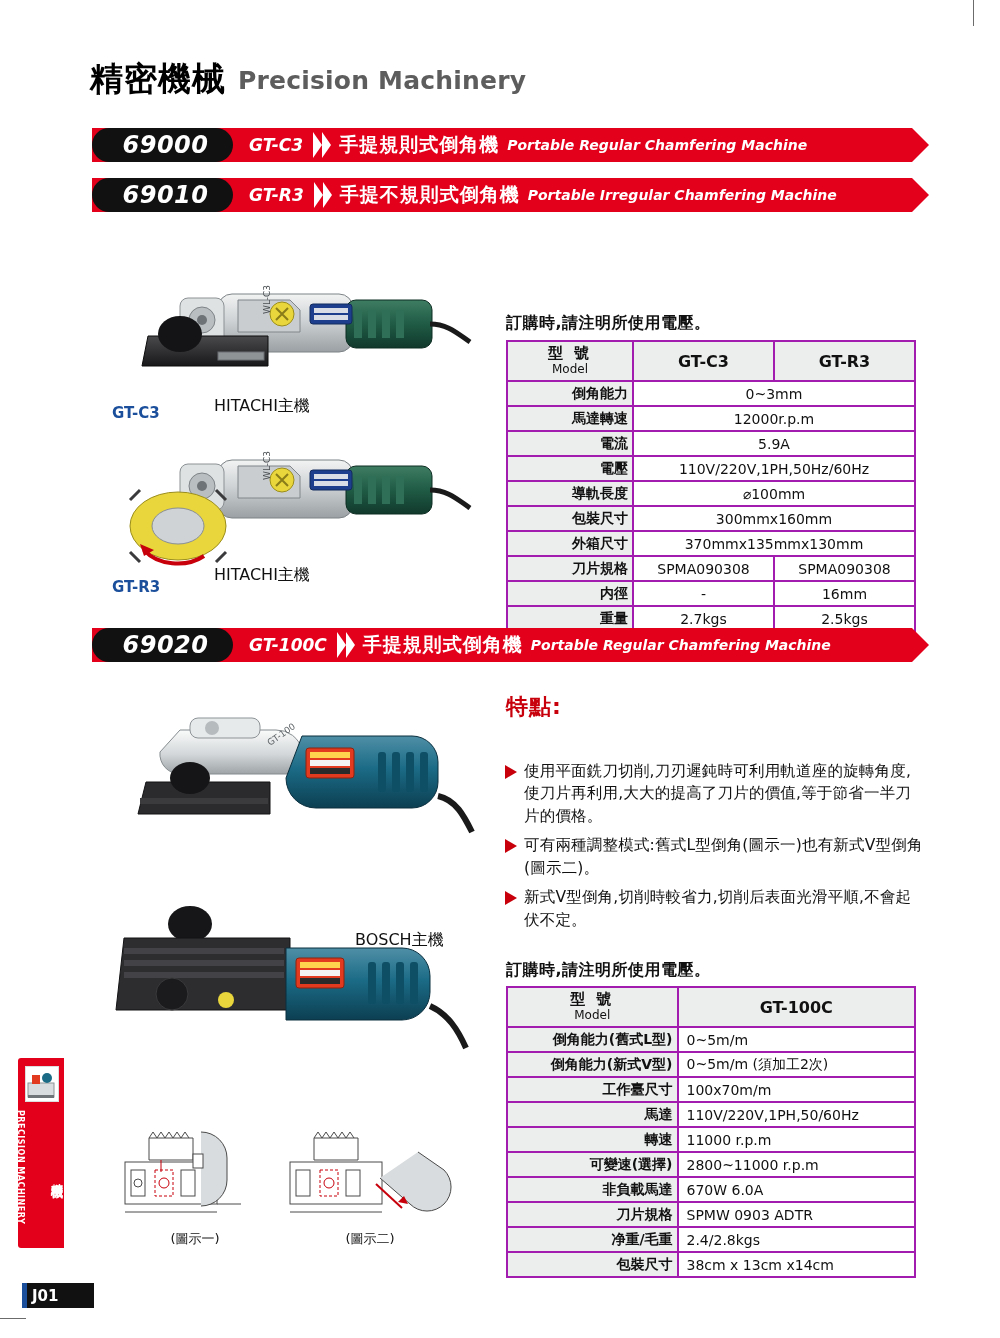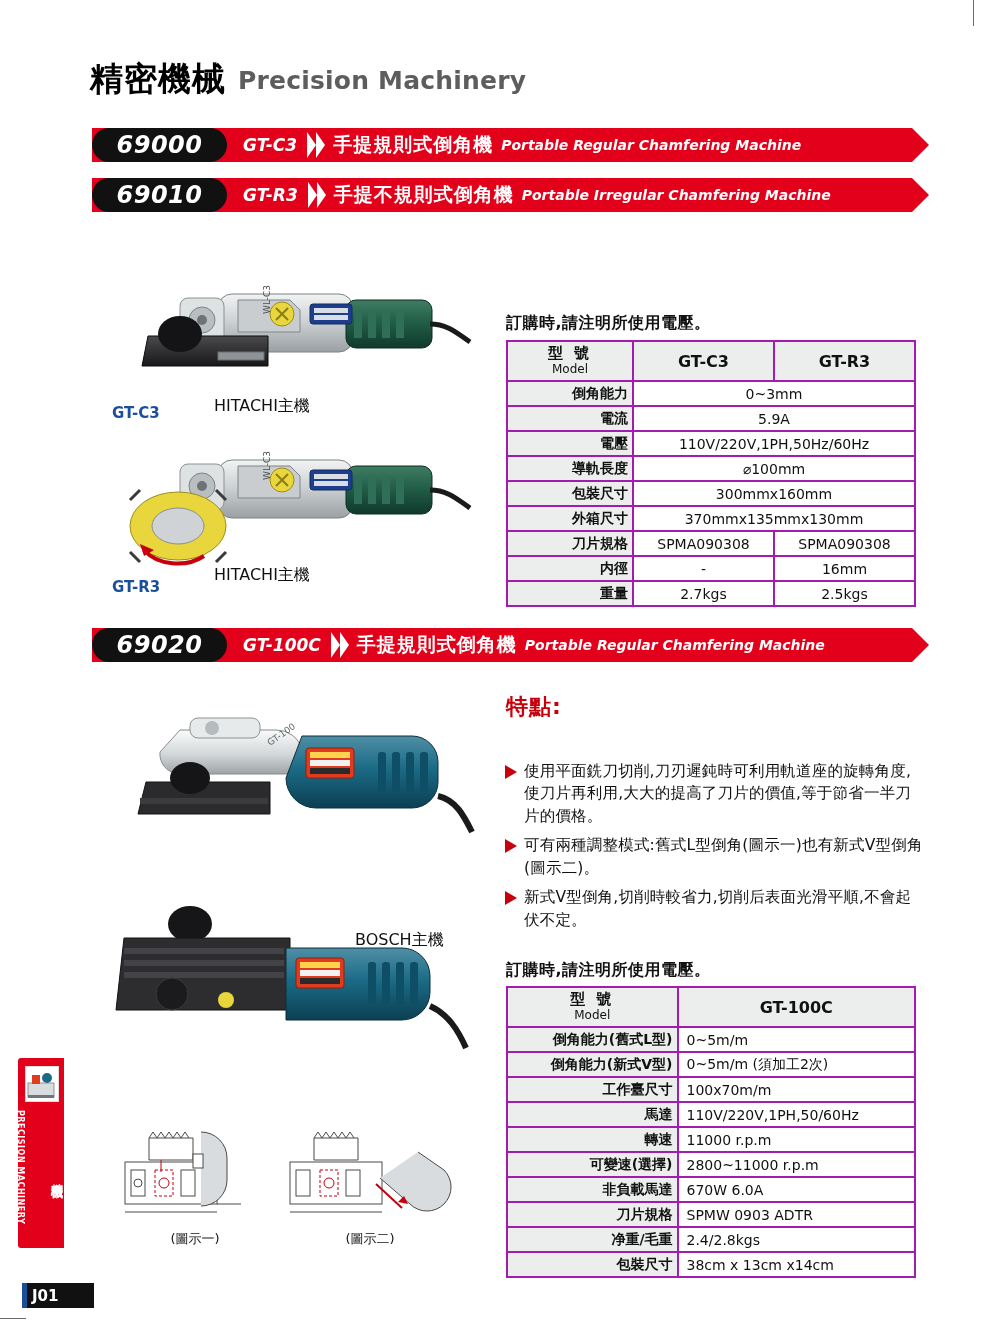--- a/index.html
+++ b/index.html
@@ -87,20 +87,21 @@
     height: 34px;
     min-width: 135px;
     border-radius: 17px;
     display: flex;
     align-items: center;
     justify-content: center;
     font-size: 24px;
     font-weight: bold;
     font-style: italic;
     letter-spacing: 0.5px;
+    padding-left: 6px;
   }
   .bar .code {
     font-size: 17px;
     font-weight: bold;
     font-style: italic;
     margin-left: 16px;
     white-space: nowrap;
   }
   .bar .chev {
     margin-left: 10px;
@@ -418,20 +419,24 @@
           <div class="m2">Model</div>
         </td>
         <td class="hdr" style="width:140px;">GT-C3</td>
         <td class="hdr" style="width:140px;">GT-R3</td>
       </tr>
       <tr>
         <td class="lab">倒角能力</td>
         <td class="val" colspan="2">0~3mm</td>
       </tr>
       <tr>
+        <td class="lab">馬達轉速</td>
+        <td class="val" colspan="2">12000r.p.m</td>
+      </tr>
+      <tr>
         <td class="lab">電流</td>
         <td class="val" colspan="2">5.9A</td>
       </tr>
       <tr>
         <td class="lab">電壓</td>
         <td class="val" colspan="2">110V/220V,1PH,50Hz/60Hz</td>
       </tr>
       <tr>
         <td class="lab">導軌長度</td>
         <td class="val" colspan="2">⌀100mm</td>

